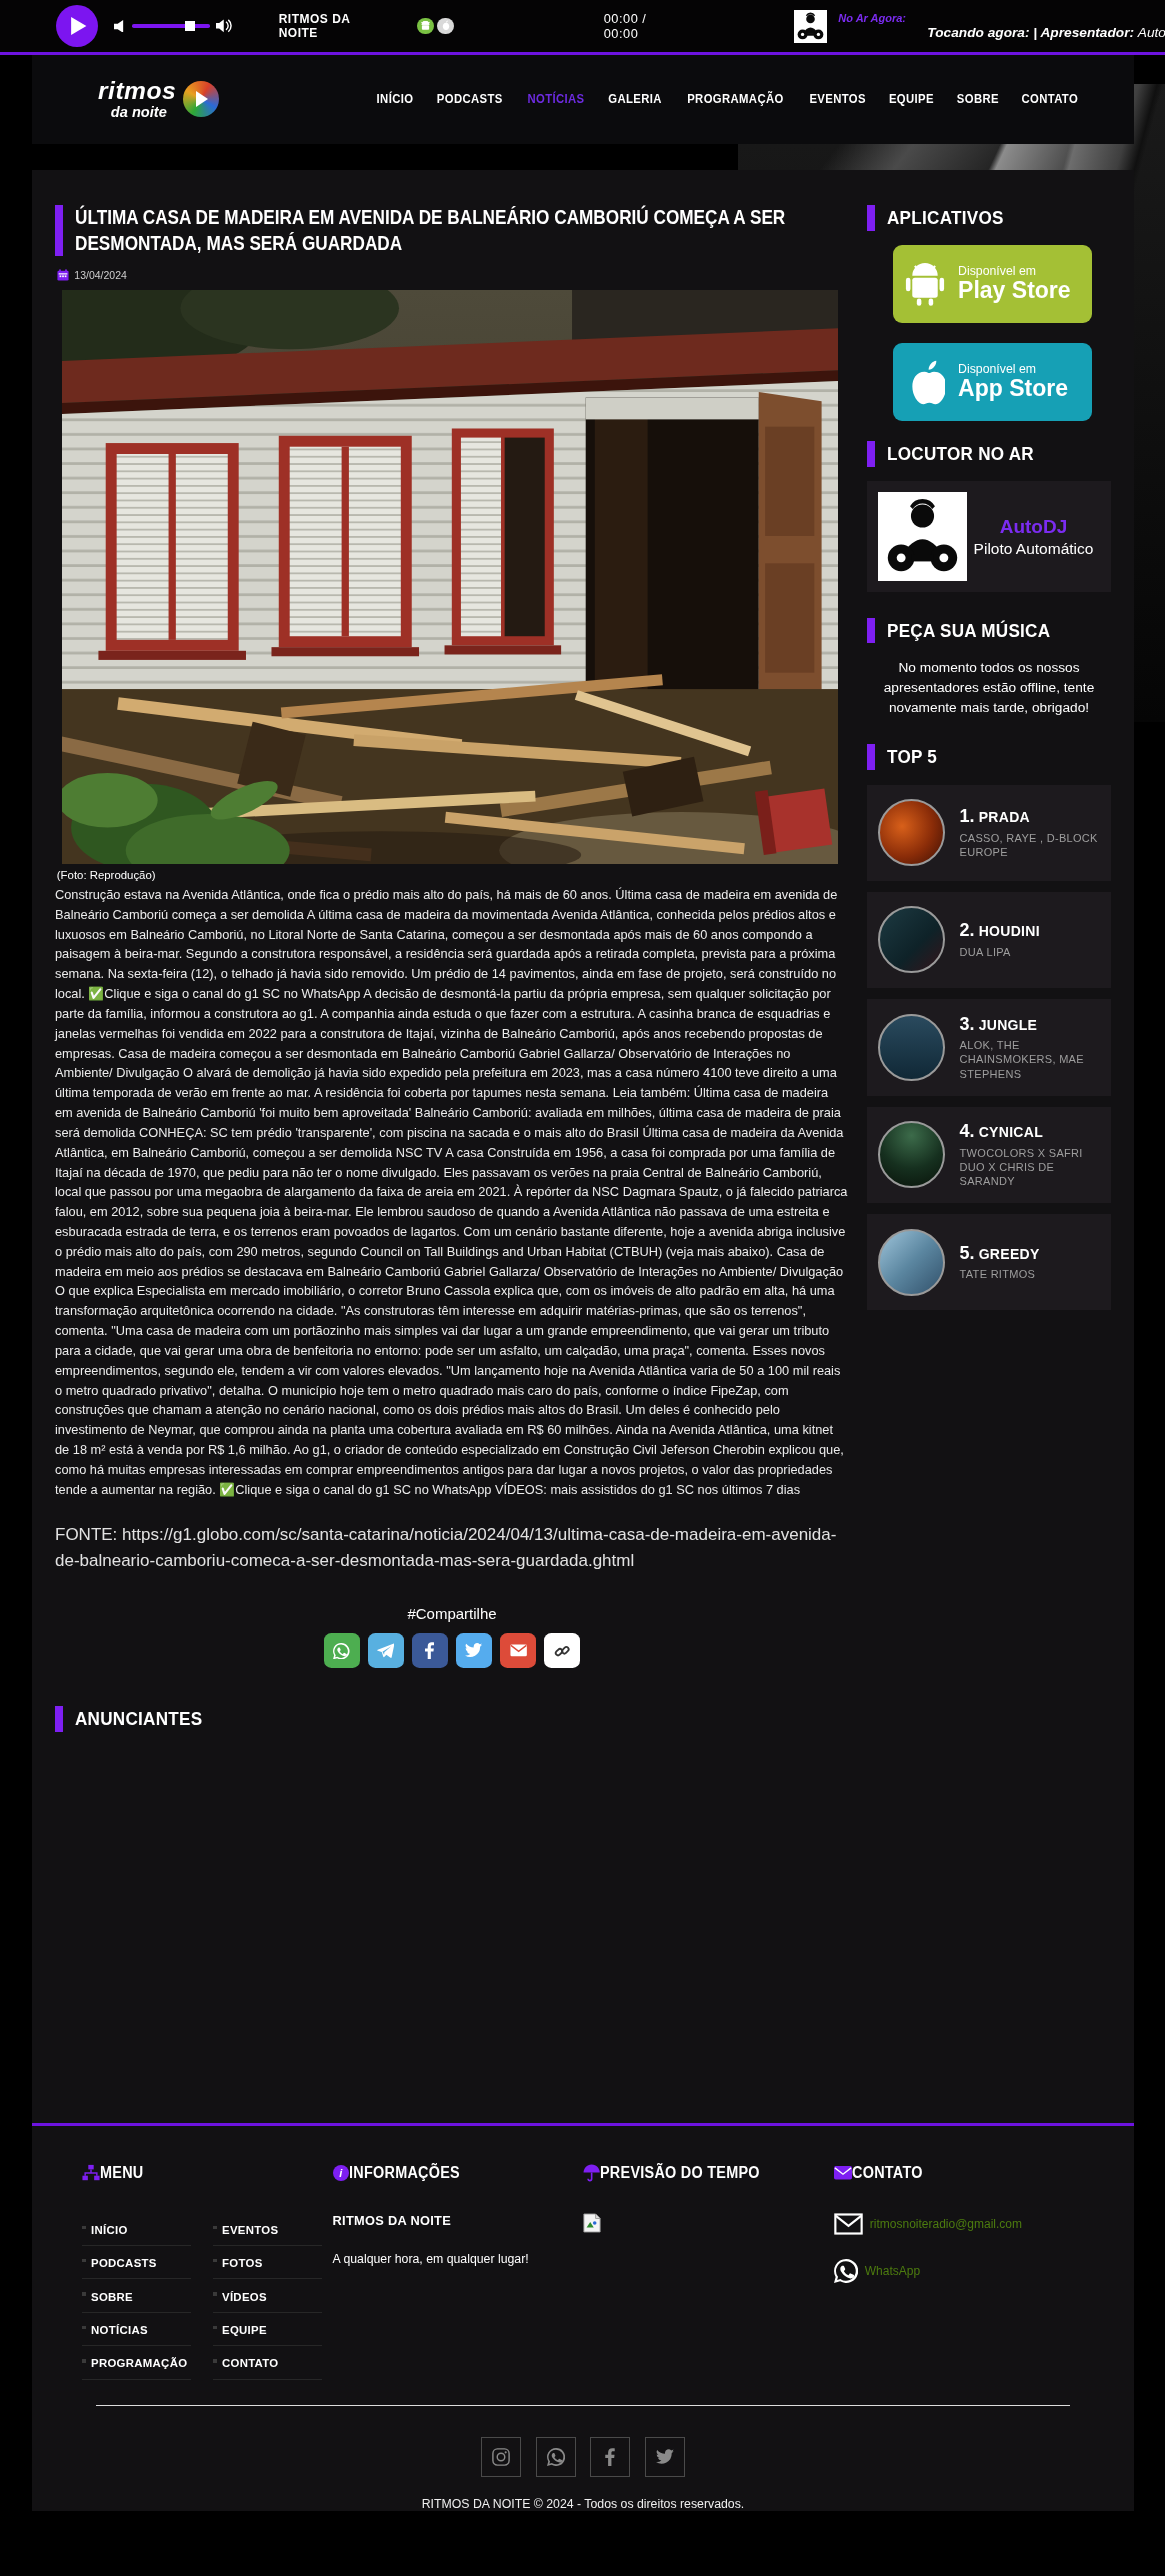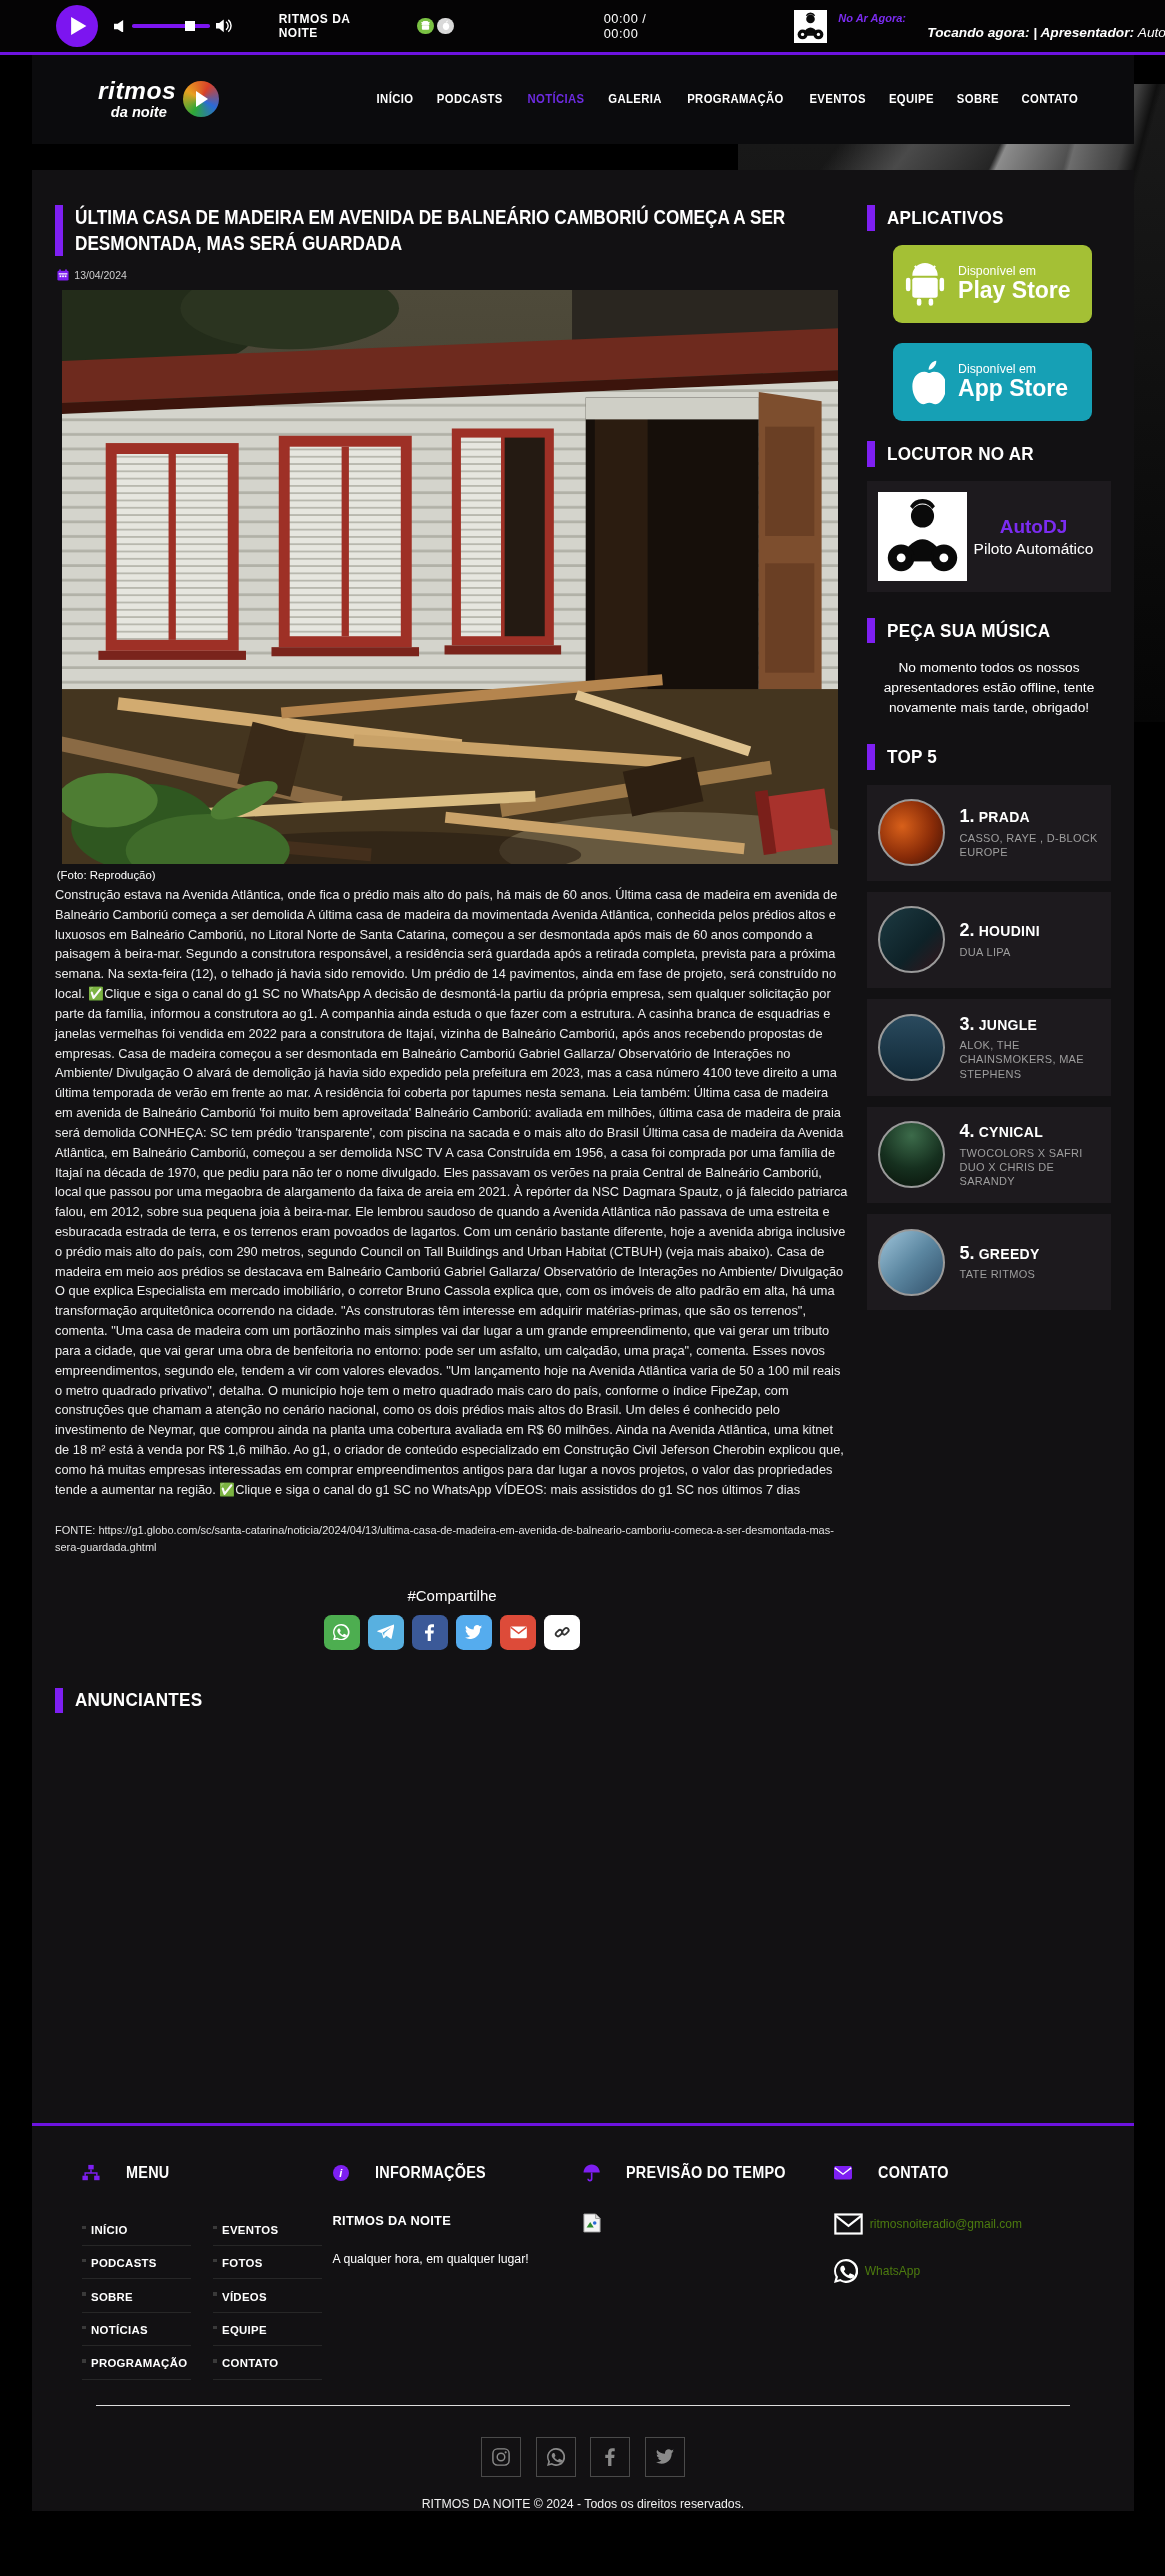--- a/index.html
+++ b/index.html
@@ -56,21 +56,21 @@
   .article-col { width:794px; flex:0 0 auto; }
   .side-col { width:244px; flex:0 0 auto; margin-left:18px; }
 
   
   .a-title { border-left:8.2px solid #7e1ff2; padding-left:12px; }
   .a-title .t { display:block; width:114%; transform:scaleX(.877); transform-origin:left top; color:#fff; font-weight:bold; font-size:19.6px; line-height:1.3; }
   .a-date { display:flex; align-items:center; gap:5.5px; margin:12.8px 0 9px 1.8px; color:#cfcfcf; font-size:10.5px; }
   .a-photo { width:776px; height:574px; display:block; margin-left:7.3px; }
   .a-caption { color:#fff; font-size:11.4px; margin:5.5px 0 3.6px 1.8px; }
   .a-body { color:#ececec; font-size:12.8px; line-height:1.55; }
-  .a-fonte { color:#e2e2e2; font-size:11px; line-height:1.55; margin-top:22px; }
+  .a-fonte { color:#e2e2e2; font-size:17px; line-height:1.55; margin-top:22px; }
   .share-h { text-align:center; color:#fff; font-size:15px; margin-top:31px; }
   .share-row { display:flex; justify-content:center; gap:8.2px; margin-top:11px; }
   .sbtn { width:36px; height:35px; border-radius:7.3px; display:flex; align-items:center; justify-content:center; cursor:pointer; }
   .sb-wa { background:#4dae50; } .sb-tg { background:#58b0e0; } .sb-fb { background:#3b5998; }
   .sb-tw { background:#55acee; } .sb-em { background:#dd4b39; } .sb-ln { background:#ffffff; }
   .sbtn svg { display:block; }
 
   
   .sec { display:flex; align-items:center; }
   .sec .bar { width:8.2px; height:25.5px; background:#7e1ff2; margin-right:12px; flex:0 0 auto; }
@@ -104,21 +104,21 @@
 
   
   .anun { margin-top:38px; }
   .ad-space { flex:1 1 auto; min-height:55px; }
 
   
   .f-divider { height:2.7px; background:#6d13e0; margin:0 -23px; }
   .site-footer { padding:38px 27px 0 27px; }
   .f-cols { display:flex; }
   .f-col { width:269px; }
-  .f-head { display:flex; align-items:center; gap:26px; margin-bottom:31px; }
+  .f-head { display:flex; align-items:center; gap:0; margin-bottom:31px; }
   .f-head .ft { color:#fff; font-weight:bold; font-size:16px; letter-spacing:0.3px; display:inline-block; transform:scaleX(.9); transform-origin:left center; white-space:nowrap; }
   .info-circle { width:16.4px; height:16.4px; border-radius:50%; background:#7e1ff2; color:#fff; font-size:11px; font-weight:bold; display:flex; align-items:center; justify-content:center; font-style:italic; }
   .menu-grid { display:flex; gap:22px; }
   .menu-ul { list-style:none; width:109px; }
   .menu-ul li { border-bottom:0.9px solid #272727; padding:8.2px 0 8.2px 9px; position:relative; }
   .menu-ul li::before { content:""; position:absolute; left:0; top:12.8px; width:3.6px; height:3.6px; background:#3a3a3a; }
   .menu-ul a { color:#fff; text-decoration:none; font-size:11.4px; font-weight:bold; letter-spacing:0.3px; cursor:pointer; }
   .f-station { color:#fff; font-size:12.8px; font-weight:bold; letter-spacing:0.3px; }
   .f-tag { color:#fff; font-size:12.3px; margin-top:24px; }
   .broken-img { display:inline-block; }

